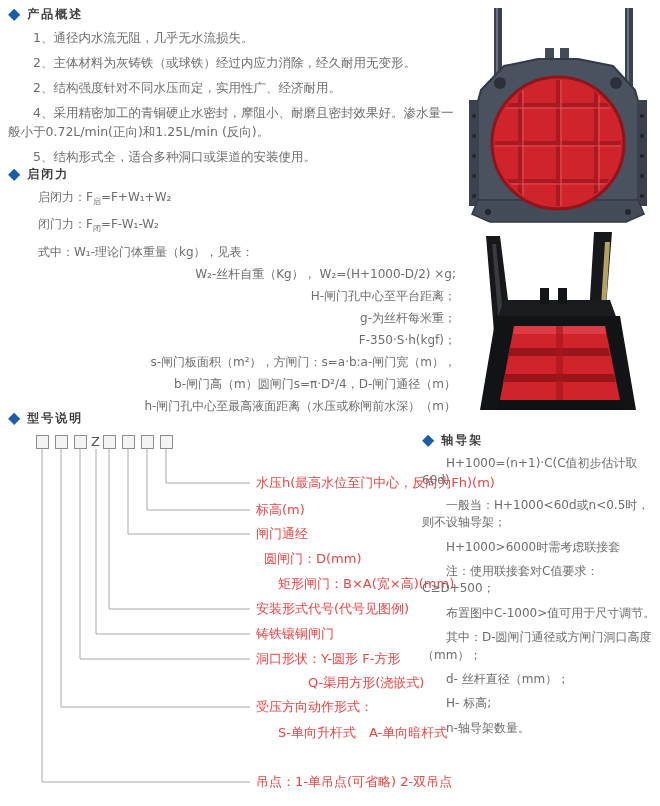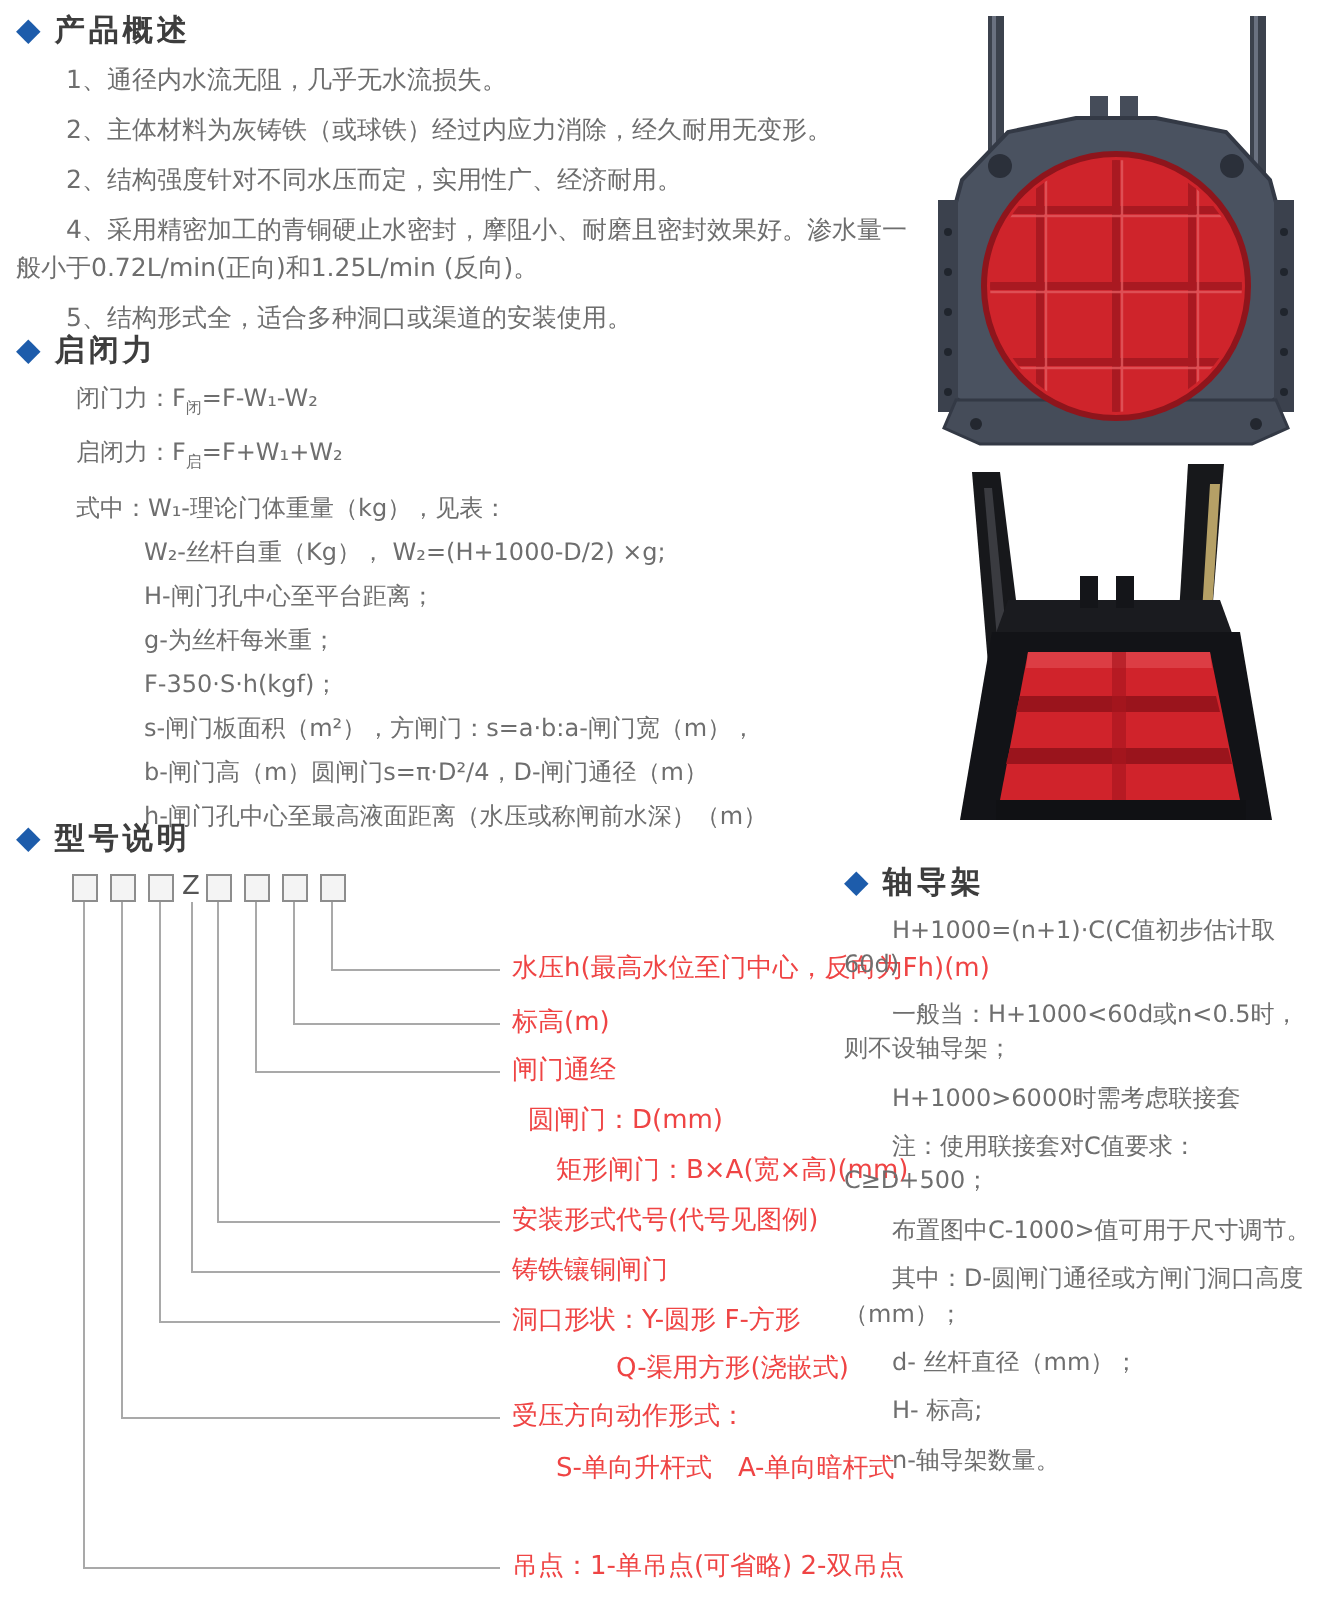--- a/index.html
+++ b/index.html
@@ -1,27 +1,27 @@
 <!DOCTYPE html>
 <html><head>
 <meta charset="utf-8">
 <style>
   html,body{margin:0;padding:0;background:#ffffff;}
   .page{position:relative;width:660px;height:806px;background:#ffffff;overflow:hidden;
         font-family:"DejaVu Sans","Liberation Sans",sans-serif;color:#6e6e6e;}
   
   .sec-header{display:flex;align-items:center;gap:7px;margin:0 0 6px 0;}
   .diamond{color:#1d5cab;font-size:16px;line-height:1;transform:translateY(-1px);}
-  .sec-title{font-size:15px;font-weight:bold;color:#3d3d3d;letter-spacing:2px;margin:0;}
+  .sec-title{font-size:12px;font-weight:bold;color:#3d3d3d;letter-spacing:2px;margin:0;}
   
   .sec-overview{position:absolute;left:8px;top:6px;width:448px;}
   .sec-overview p{margin:0 0 7px 0;font-size:12.5px;line-height:1.45;text-indent:2em;}
   .sec-force{position:absolute;left:8px;top:166px;width:448px;}
   .fline{margin:0 0 6px 30px;font-size:12px;line-height:16px;white-space:nowrap;}
-  .fline.deep{margin-left:64px;}
+  .fline.deep{margin-left:64px;text-align:right;}
   .fline sub{font-size:8px;}
   .sec-model{position:absolute;left:8px;top:410px;width:450px;height:396px;}
   .diagram{position:relative;width:450px;height:364px;margin-top:2px;}
   .mbox{position:absolute;top:2px;width:11px;height:12px;border:1px solid #8d8d8d;background:#f4f4f4;}
   .mz{position:absolute;top:1px;font-size:13px;color:#555;font-weight:500;}
   .mlabel{position:absolute;font-size:13px;line-height:15px;white-space:nowrap;color:#ef4444;}
   .dlines{position:absolute;left:0;top:0;}
   
   .photo1{position:absolute;left:448px;top:4px;width:210px;height:224px;}
   .photo2{position:absolute;left:448px;top:230px;width:210px;height:196px;}
@@ -43,22 +43,22 @@
     <p>2、结构强度针对不同水压而定，实用性广、经济耐用。</p>
     <p>4、采用精密加工的青铜硬止水密封，摩阻小、耐磨且密封效果好。渗水量一般小于0.72L/min(正向)和1.25L/min (反向)。</p>
     <p>5、结构形式全，适合多种洞口或渠道的安装使用。</p>
   </div>
 
   <div class="sec-force">
     <div class="sec-header">
       <span class="diamond">◆</span>
       <h2 class="sec-title">启闭力</h2>
     </div>
+    <p class="fline"><span>启闭力：F</span><sub>启</sub><span>=F+W₁+W₂</span></p>
     <p class="fline"><span>闭门力：F</span><sub>闭</sub><span>=F-W₁-W₂</span></p>
-    <p class="fline"><span>启闭力：F</span><sub>启</sub><span>=F+W₁+W₂</span></p>
     <p class="fline">式中：W₁-理论门体重量（kg），见表：</p>
     <p class="fline deep">W₂-丝杆自重（Kg）， W₂=(H+1000-D/2) ×g;</p>
     <p class="fline deep">H-闸门孔中心至平台距离；</p>
     <p class="fline deep">g-为丝杆每米重；</p>
     <p class="fline deep">F-350·S·h(kgf)；</p>
     <p class="fline deep">s-闸门板面积（m²），方闸门：s=a·b:a-闸门宽（m），</p>
     <p class="fline deep">b-闸门高（m）圆闸门s=π·D²/4，D-闸门通径（m）</p>
     <p class="fline deep">h-闸门孔中心至最高液面距离（水压或称闸前水深）（m）</p>
   </div>
 

